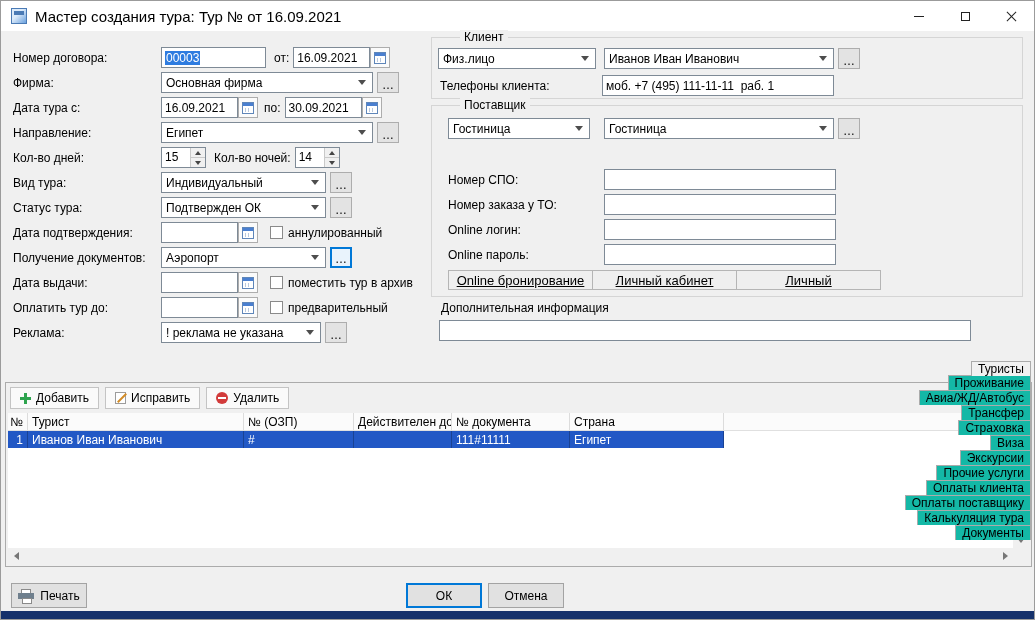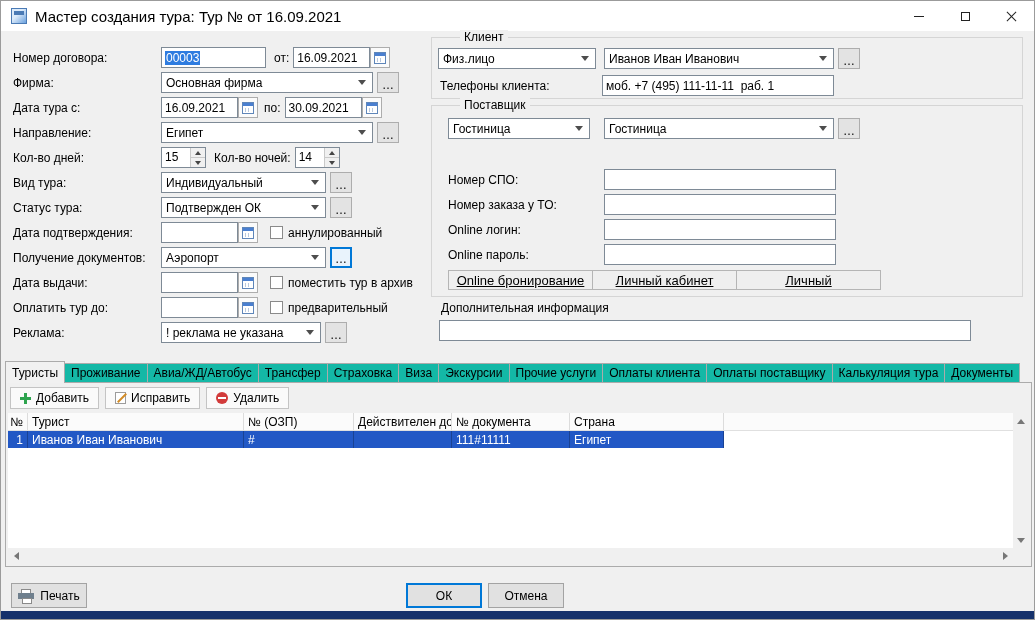--- a/index.html
+++ b/index.html
@@ -73,21 +73,21 @@
   .linkbtn { height:20px; width:145px; background:#efefef; border:1px solid #b5b5b5; font-size:13px;
              font-family:inherit; text-decoration:underline; display:flex; align-items:center;
              justify-content:center; }
   .linkbtn + .linkbtn { margin-left:-1px; }
 
   .extra-label { position:absolute; left:440px; top:300px; }
   .extra-input { position:absolute; left:438px; top:319px; width:532px; }
 
   
   .tabs { position:absolute; left:4px; top:360px; right:4px; height:21px; display:flex;
-          align-items:flex-end; z-index:2; }
+          align-items:flex-end; z-index:2;flex-direction:column; }
   .tab { height:19px; padding:0 6px; border:1px solid #ababab; border-bottom:none; background:#14b8a6;
          display:flex; align-items:center; margin-right:-1px; white-space:nowrap; }
   .tab.active { height:22px; margin-bottom:-1px; background:#f1f1f1; position:relative; z-index:3; }
 
   .tabpage { position:absolute; left:4px; top:381px; width:1027px; height:185px;
              border:1px solid #ababab; background:#f0f0f0; }
   .gridtoolbar { height:30px; display:flex; align-items:center; padding-left:4px; gap:6px; }
   .tbtn { height:22px; padding:0 9px; background:#fafafa; border:1px solid #c4c4c4; font-size:12px;
           font-family:inherit; display:flex; align-items:center; }
   .ic-add { width:11px; height:11px; position:relative; margin-right:5px; flex:none; }

